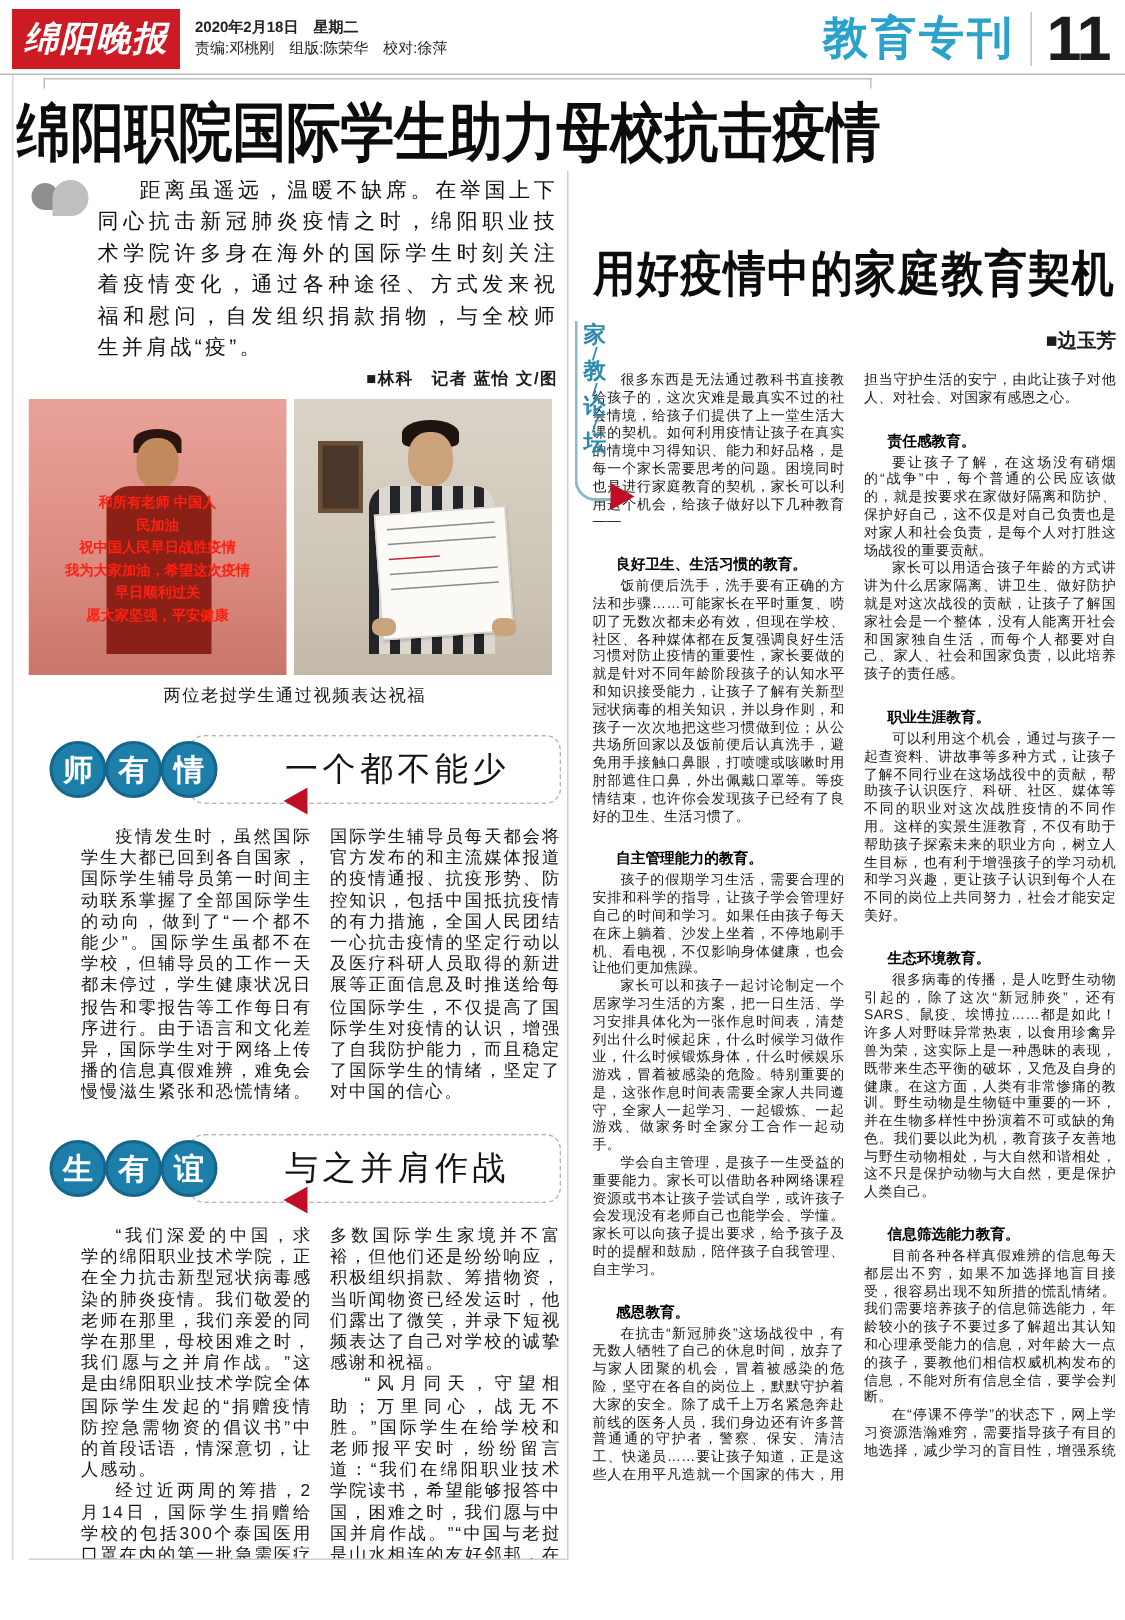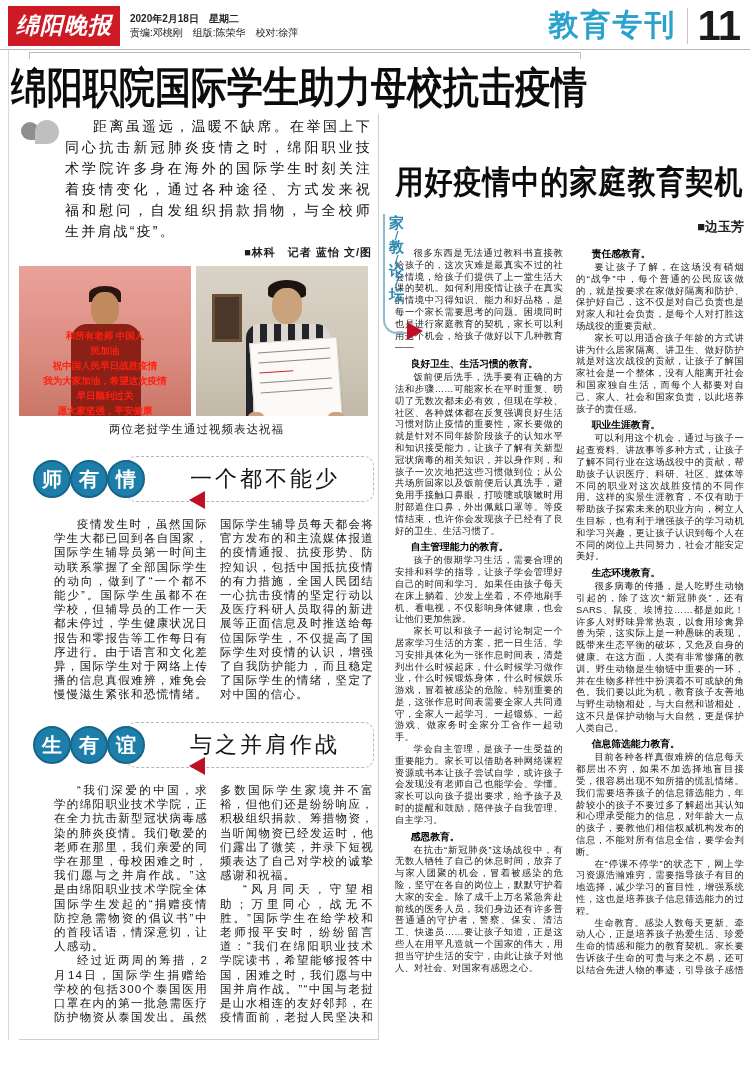--- a/index.html
+++ b/index.html
@@ -29,21 +29,21 @@
   
   .left-col{width:360px;flex:none;border-right:1px solid #cfcfcf;border-bottom:1px solid #cfcfcf;height:926px;padding-right:4px;box-sizing:border-box;overflow:hidden;}
   .lead-wrap{position:relative;padding-left:46px;padding-right:2px;margin-top:2px;}
   .quote-icon{position:absolute;left:2px;top:4px;width:40px;height:30px;}
   .quote-icon .q1{position:absolute;left:0;top:2px;width:18px;height:18px;border-radius:50% 50% 0 50%;background:#8f8f8f;}
   .quote-icon .q2{position:absolute;left:14px;top:0;width:24px;height:24px;border-radius:50% 50% 50% 0;background:#bfbfbf;}
   .lead-text{font-size:14px;line-height:21px;letter-spacing:2.2px;text-align:justify;text-indent:2em;color:#111;}
   .lead-byline{text-align:right;font-size:11px;font-weight:bold;margin-top:3px;letter-spacing:1px;}
 
   .photos{display:flex;gap:5px;margin-top:6px;}
-  .photo{position:relative;width:172px;height:150px;overflow:hidden;flex:none;}
+  .photo{position:relative;width:172px;height:184px;overflow:hidden;flex:none;}
   .photo1{background:linear-gradient(180deg,#e9a29a 0%,#dd8d82 55%,#c97668 100%);}
   .photo2{background:linear-gradient(180deg,#d9d3c7 0%,#cfc7b8 60%,#c2b9a8 100%);}
   .p1-head{position:absolute;left:72px;top:26px;width:28px;height:34px;background:#c08a5c;border-radius:45%;}
   .p1-hair{position:absolute;left:70px;top:20px;width:32px;height:16px;background:#2a1510;border-radius:50% 50% 0 0;}
   .p1-body{position:absolute;left:52px;top:58px;width:70px;height:112px;background:#8a2016;border-radius:16px 16px 0 0;}
   .p1-text{position:absolute;left:0;top:62px;width:100%;text-align:center;color:#ff2012;font-weight:bold;font-size:9.5px;line-height:15px;}
   .p2-frame{position:absolute;left:16px;top:28px;width:30px;height:48px;background:#4a372a;border:3px solid #6b5038;box-sizing:border-box;}
   .p2-head{position:absolute;left:76px;top:22px;width:30px;height:36px;background:#caa27c;border-radius:45%;}
   .p2-hair{position:absolute;left:72px;top:14px;width:38px;height:18px;background:#1d1410;border-radius:50% 50% 20% 20%;}
   .p2-shirt{position:absolute;left:50px;top:58px;width:84px;height:112px;background:repeating-linear-gradient(90deg,#23242a 0 7px,#ddd8cf 7px 14px);border-radius:14px 14px 0 0;}
@@ -74,21 +74,21 @@
   .jiajiao{position:absolute;left:-14px;top:-4px;width:42px;height:118px;}
   .jj-line{position:absolute;left:2px;top:0;width:30px;height:118px;border-left:2px solid #8db9ca;border-bottom:2px solid #8db9ca;border-radius:0 0 0 14px;}
   .jj-chars{position:absolute;left:8px;top:2px;display:flex;flex-direction:column;align-items:center;color:#2d89ad;
     font-family:"DejaVu Serif",serif;font-weight:bold;font-size:15px;line-height:15px;}
   .jj-chars .sl{font-size:11px;line-height:9px;color:#2d89ad;}
   .jj-tri{position:absolute;left:26px;bottom:-8px;width:0;height:0;border-top:9px solid transparent;border-bottom:9px solid transparent;border-left:16px solid #bf0f26;}
   .r-lead{font-size:13px;line-height:20px;font-weight:bold;text-align:justify;text-indent:2em;letter-spacing:0.6px;color:#111;}
   .r-byline{text-align:right;font-size:13px;font-weight:bold;margin-top:6px;}
   .r-body{margin-top:12px;height:742px;column-count:2;column-gap:13px;overflow:hidden;}
   .r-body p{margin:0;font-size:9.3px;line-height:11.8px;letter-spacing:0.25px;text-align:justify;text-indent:2em;color:#181818;}
-  .r-head{font-weight:bold;font-size:9.8px;line-height:12px;text-indent:1.6em;margin:4px 0 2px 0;color:#000;}
+  .r-head{font-weight:bold;font-size:9.8px;line-height:12px;text-indent:1.6em;margin:17px 0 2px 0;color:#000;font-family:Liberation Mono, monospace;}
   .r-body p b{font-weight:normal;}
 </style>
 </head>
 <body>
 
 <div class="page">
 
   <div class="header">
     <div class="masthead">绵阳晚报</div>
     <div class="dateblock">

